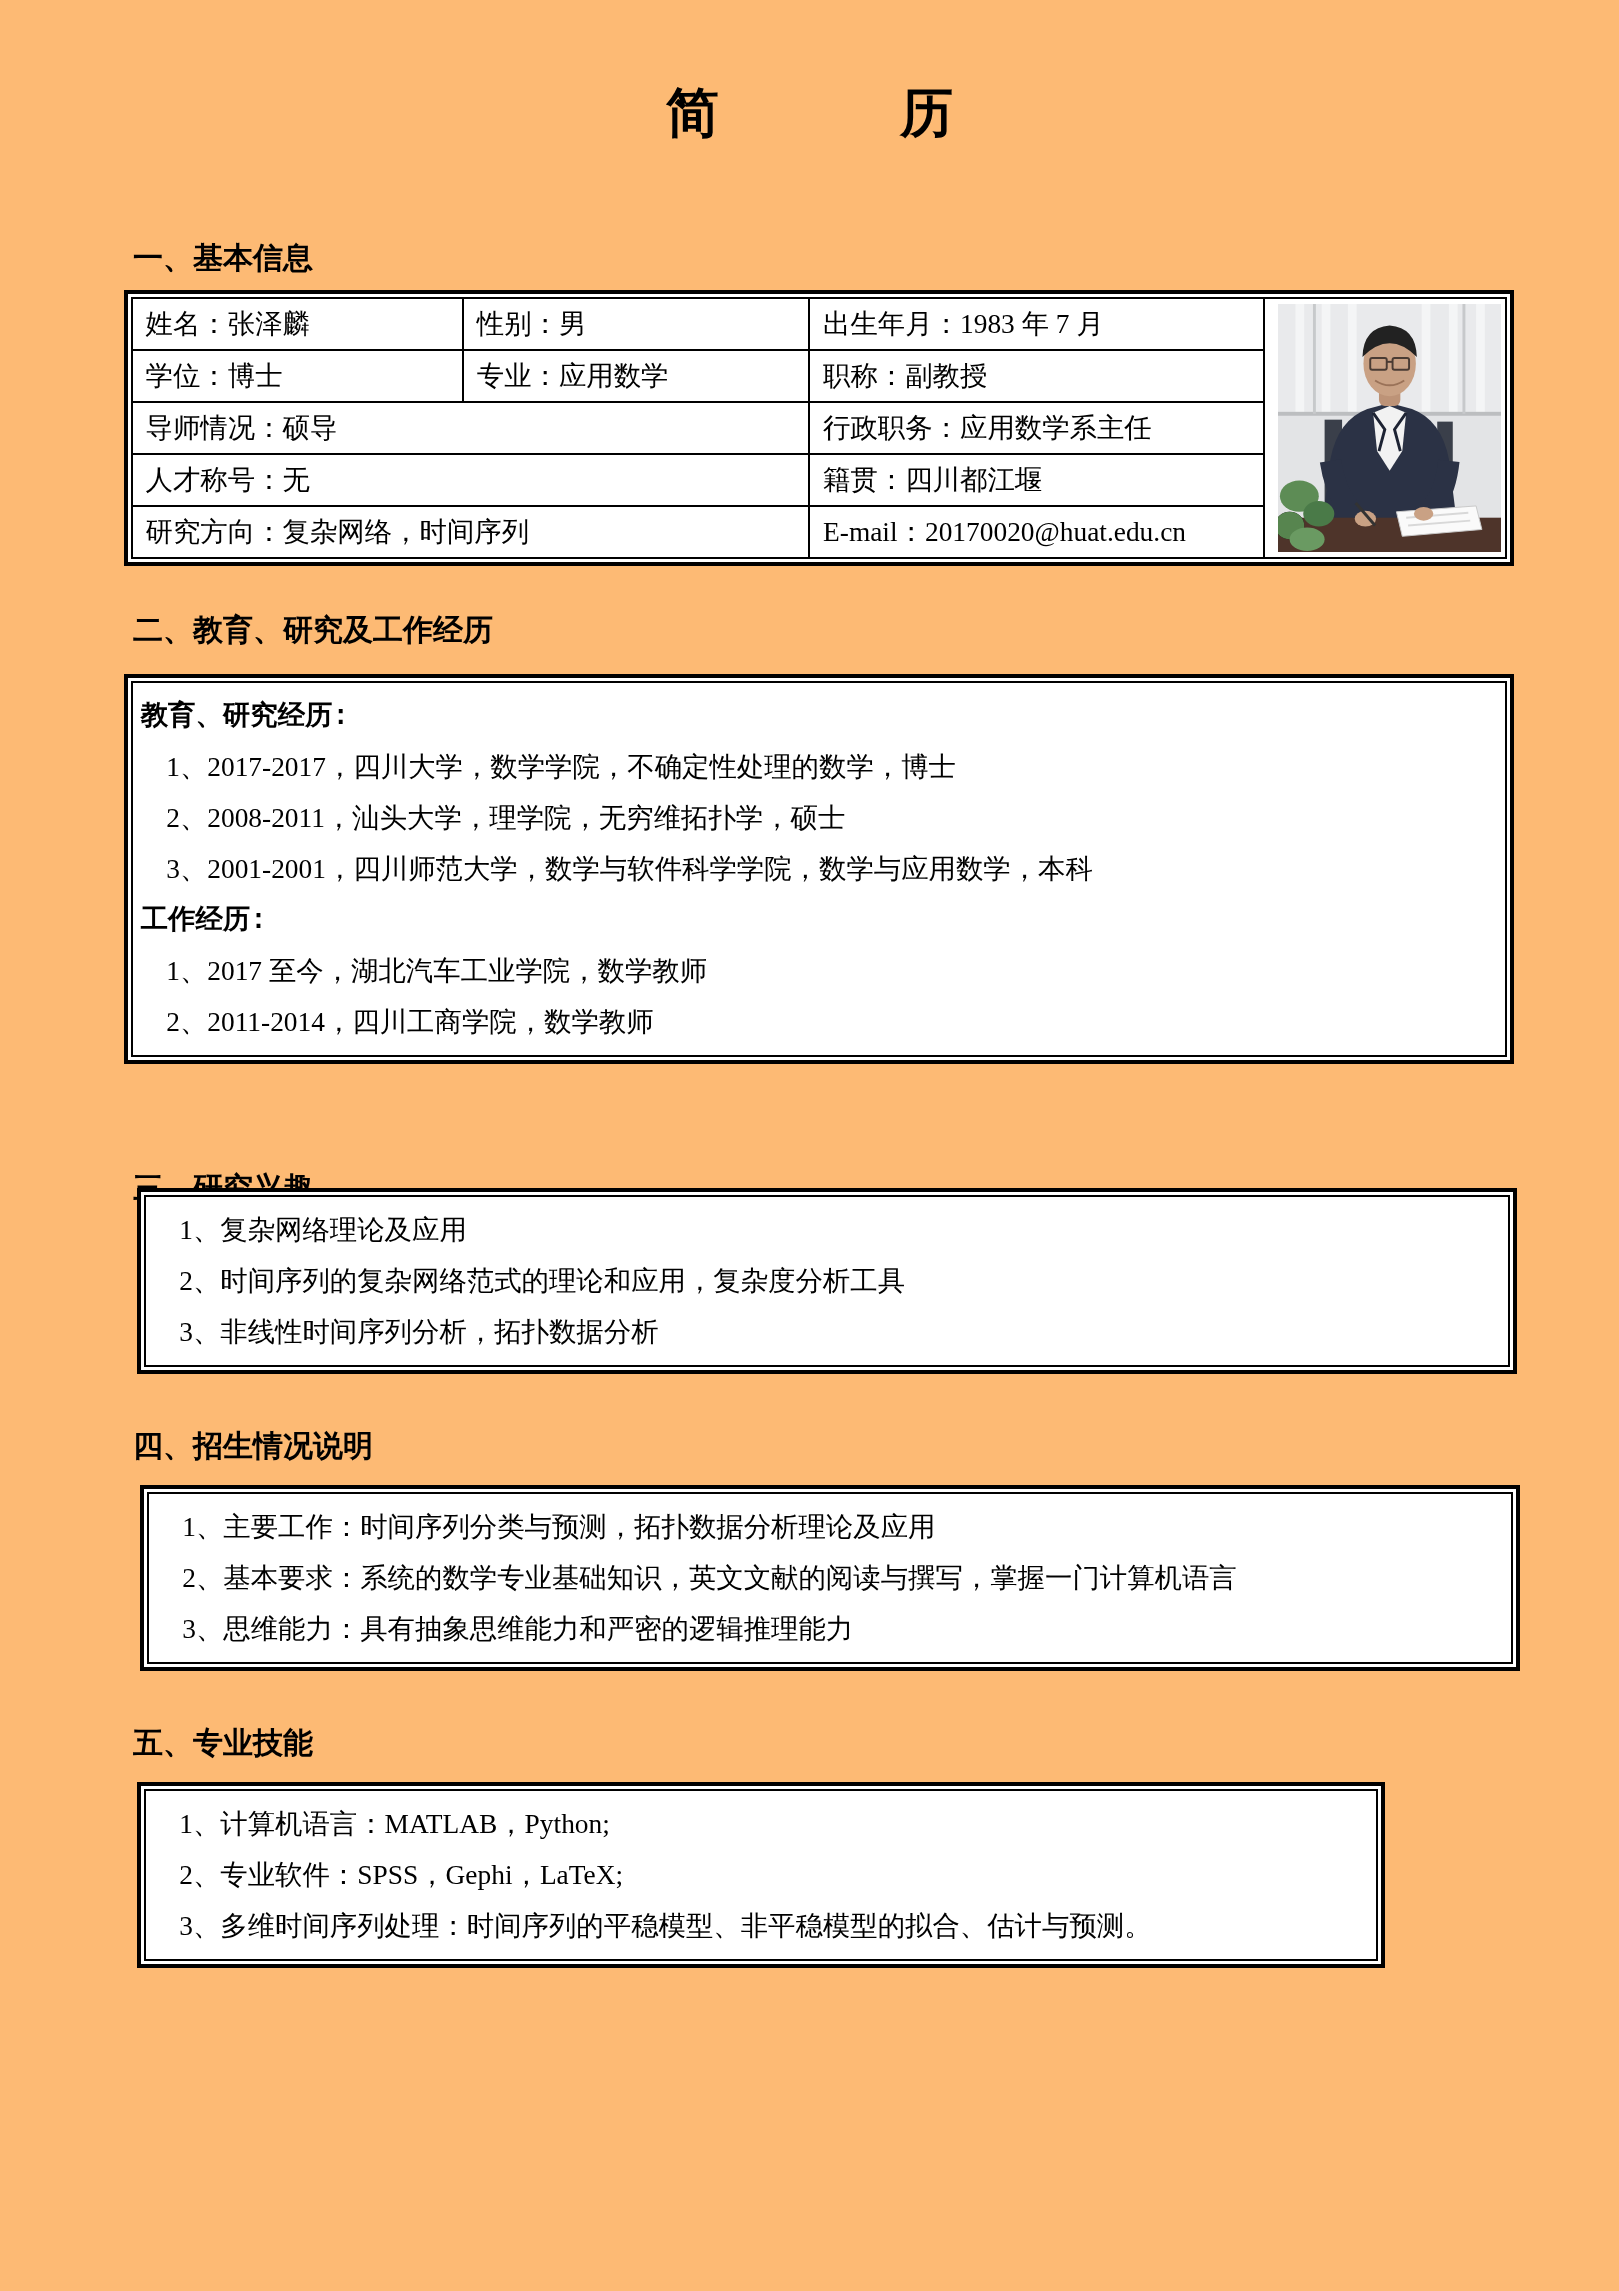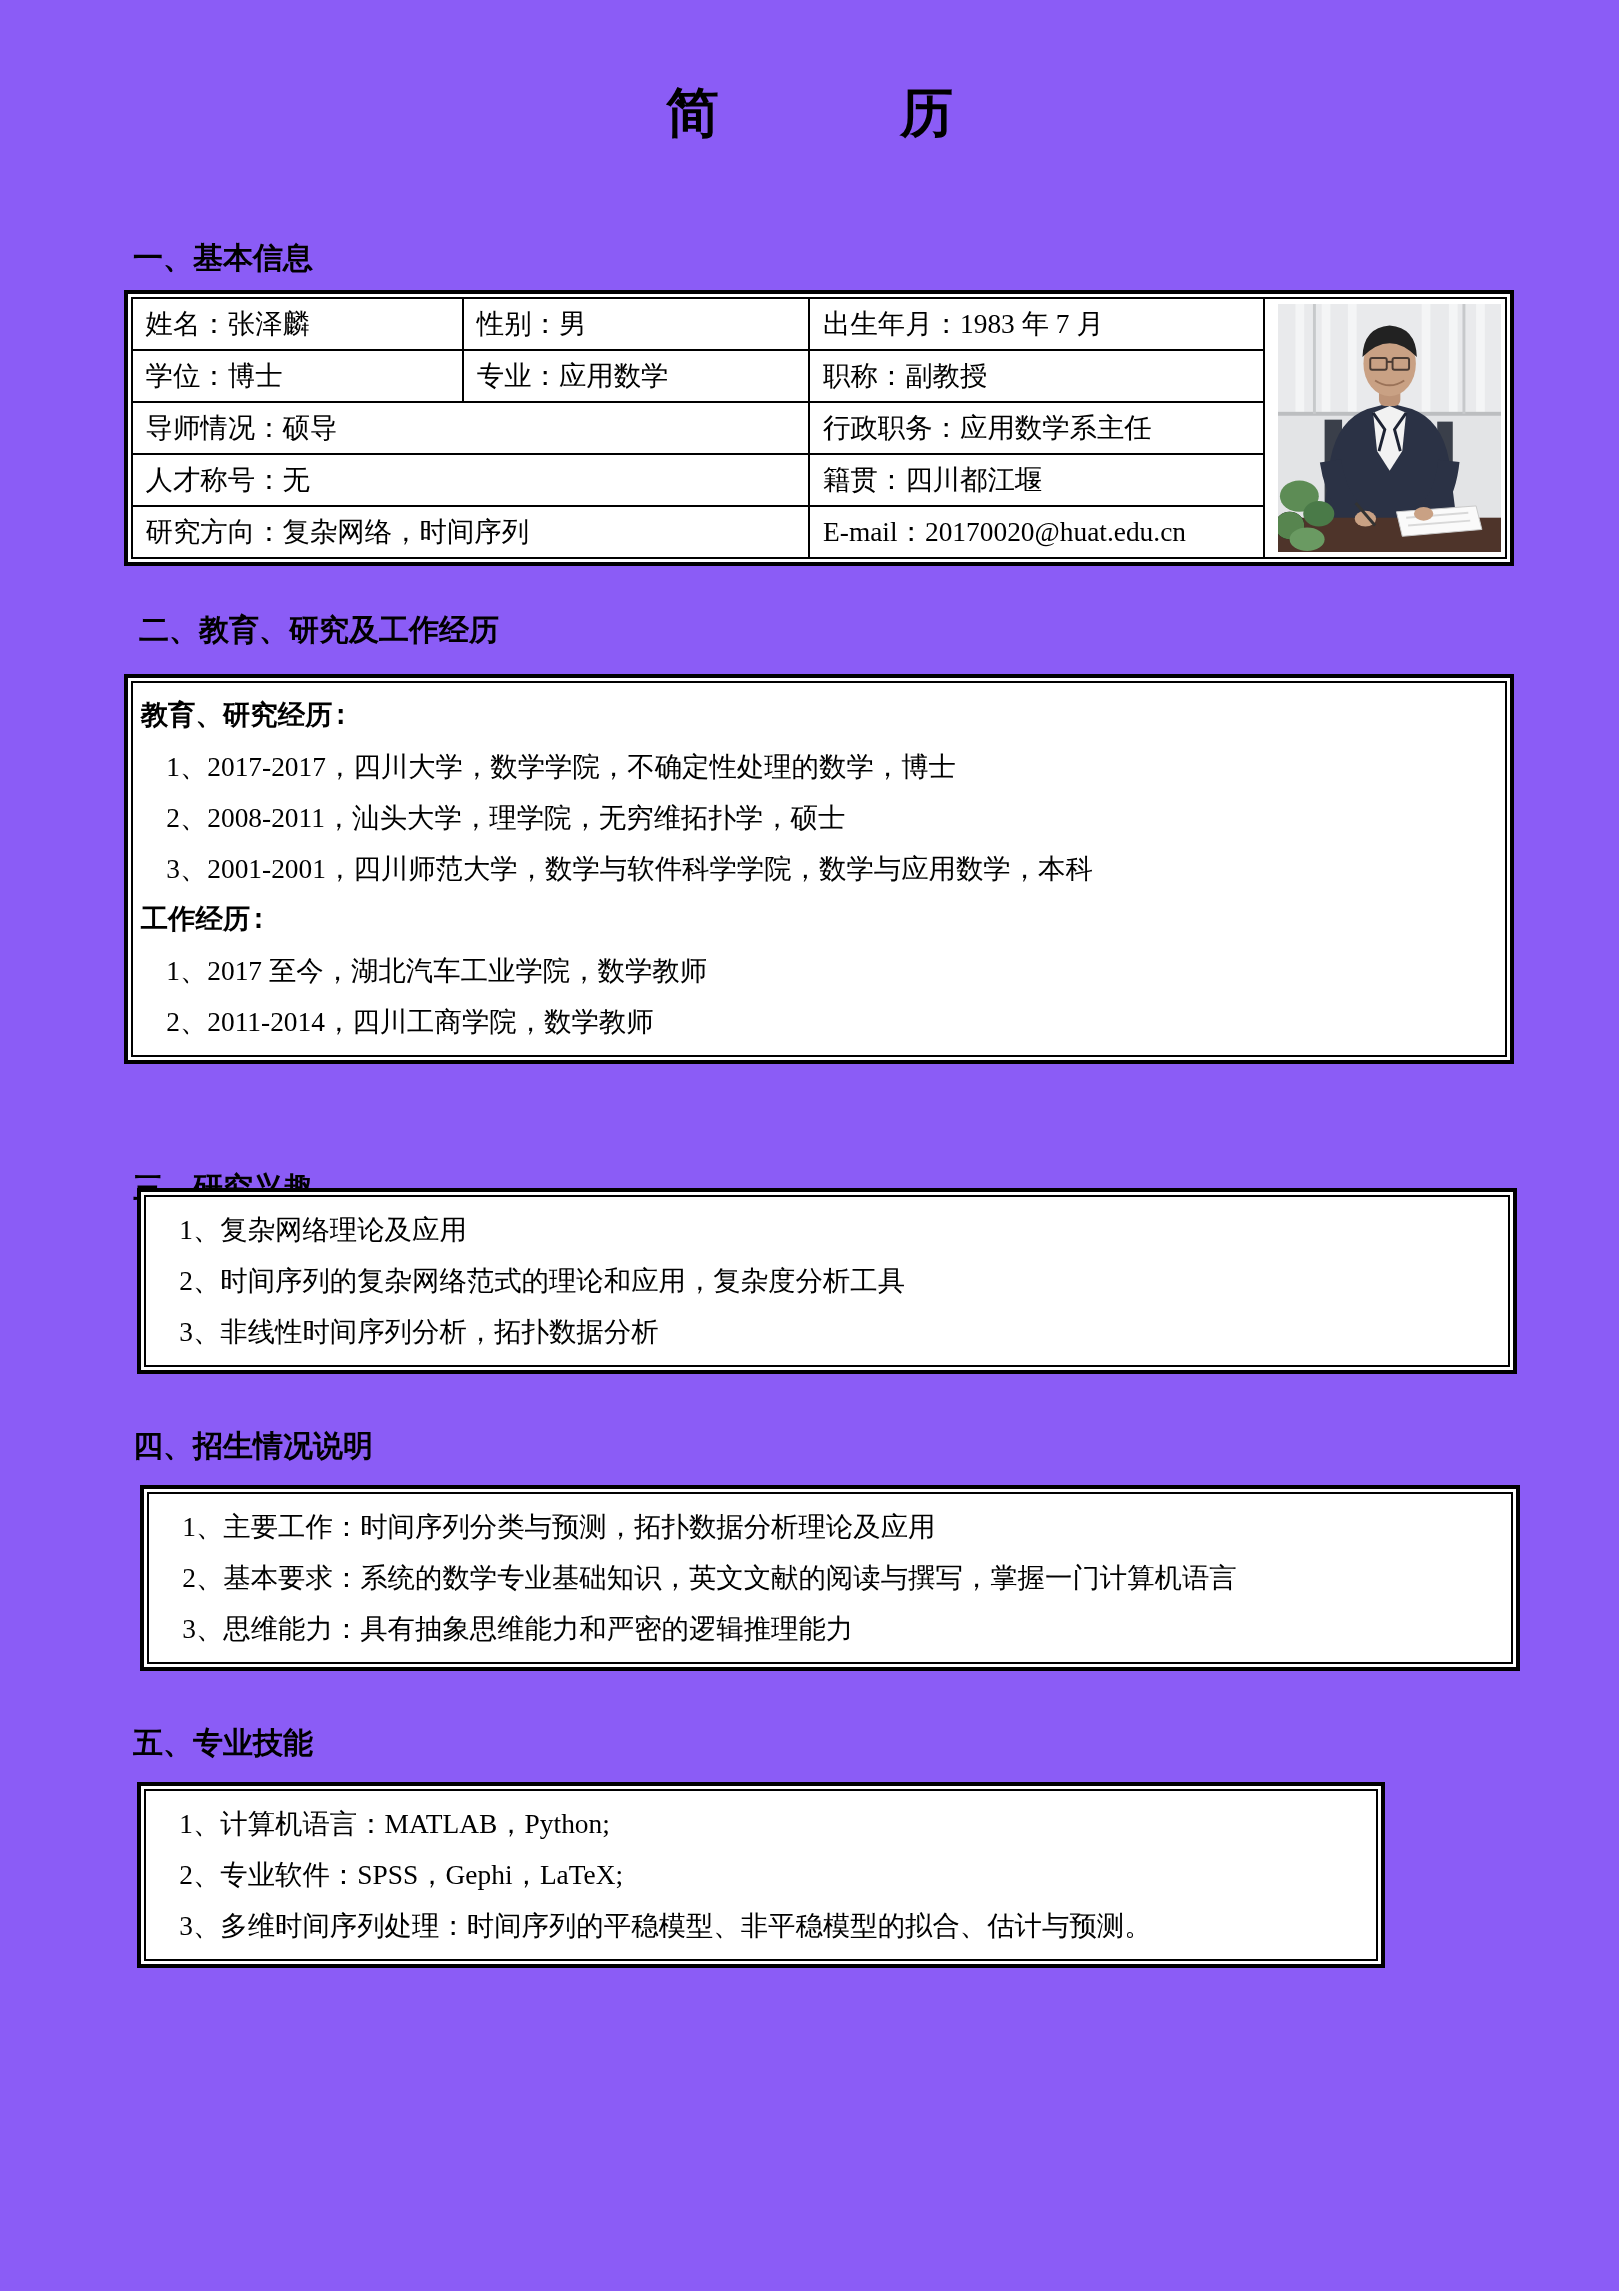--- a/index.html
+++ b/index.html
@@ -1,19 +1,19 @@
 <!DOCTYPE html>
 <html><head>
 <meta charset="utf-8">
 <style>
   html,body { margin:0; padding:0; background:#ffffff; }
   .page {
     position:relative;
     width:1619px; height:2292px;
-    background:#8b5cf6;
+    background:#fdba74;
     color:#000;
     font-family:"Liberation Serif","DejaVu Serif",serif;
     overflow:hidden;
   }
   
   .title-wrap { position:absolute; top:78px; left:0; width:100%; text-align:center; }
   .doc-title {
     display:inline-block;
     font-size:53px; font-weight:bold;
     letter-spacing:181px; margin-right:-181px;
@@ -141,21 +141,21 @@
         <td>籍贯：四川都江堰</td>
       </tr>
       <tr>
         <td colspan="2">研究方向：复杂网络，时间序列</td>
         <td>E-mail：20170020@huat.edu.cn</td>
       </tr>
     </tbody>
       </table>
   </div>
 
-  <div class="sec-h" style="top:610px;margin-left:6px;">二、教育、研究及工作经历</div>
+  <div class="sec-h" style="top:610px;">二、教育、研究及工作经历</div>
   <div class="frame" style="top:674px;">
     <div class="frame-inner">
       <div class="box-content">
         <div class="box-line bold">教育、研究经历:</div>
         <div class="box-line indent">1、2017-2017，四川大学，数学学院，不确定性处理的数学，博士</div>
         <div class="box-line indent">2、2008-2011，汕头大学，理学院，无穷维拓扑学，硕士</div>
         <div class="box-line indent">3、2001-2001，四川师范大学，数学与软件科学学院，数学与应用数学，本科</div>
         <div class="box-line bold">工作经历:</div>
         <div class="box-line indent">1、2017 至今，湖北汽车工业学院，数学教师</div>
         <div class="box-line indent">2、2011-2014，四川工商学院，数学教师</div>

